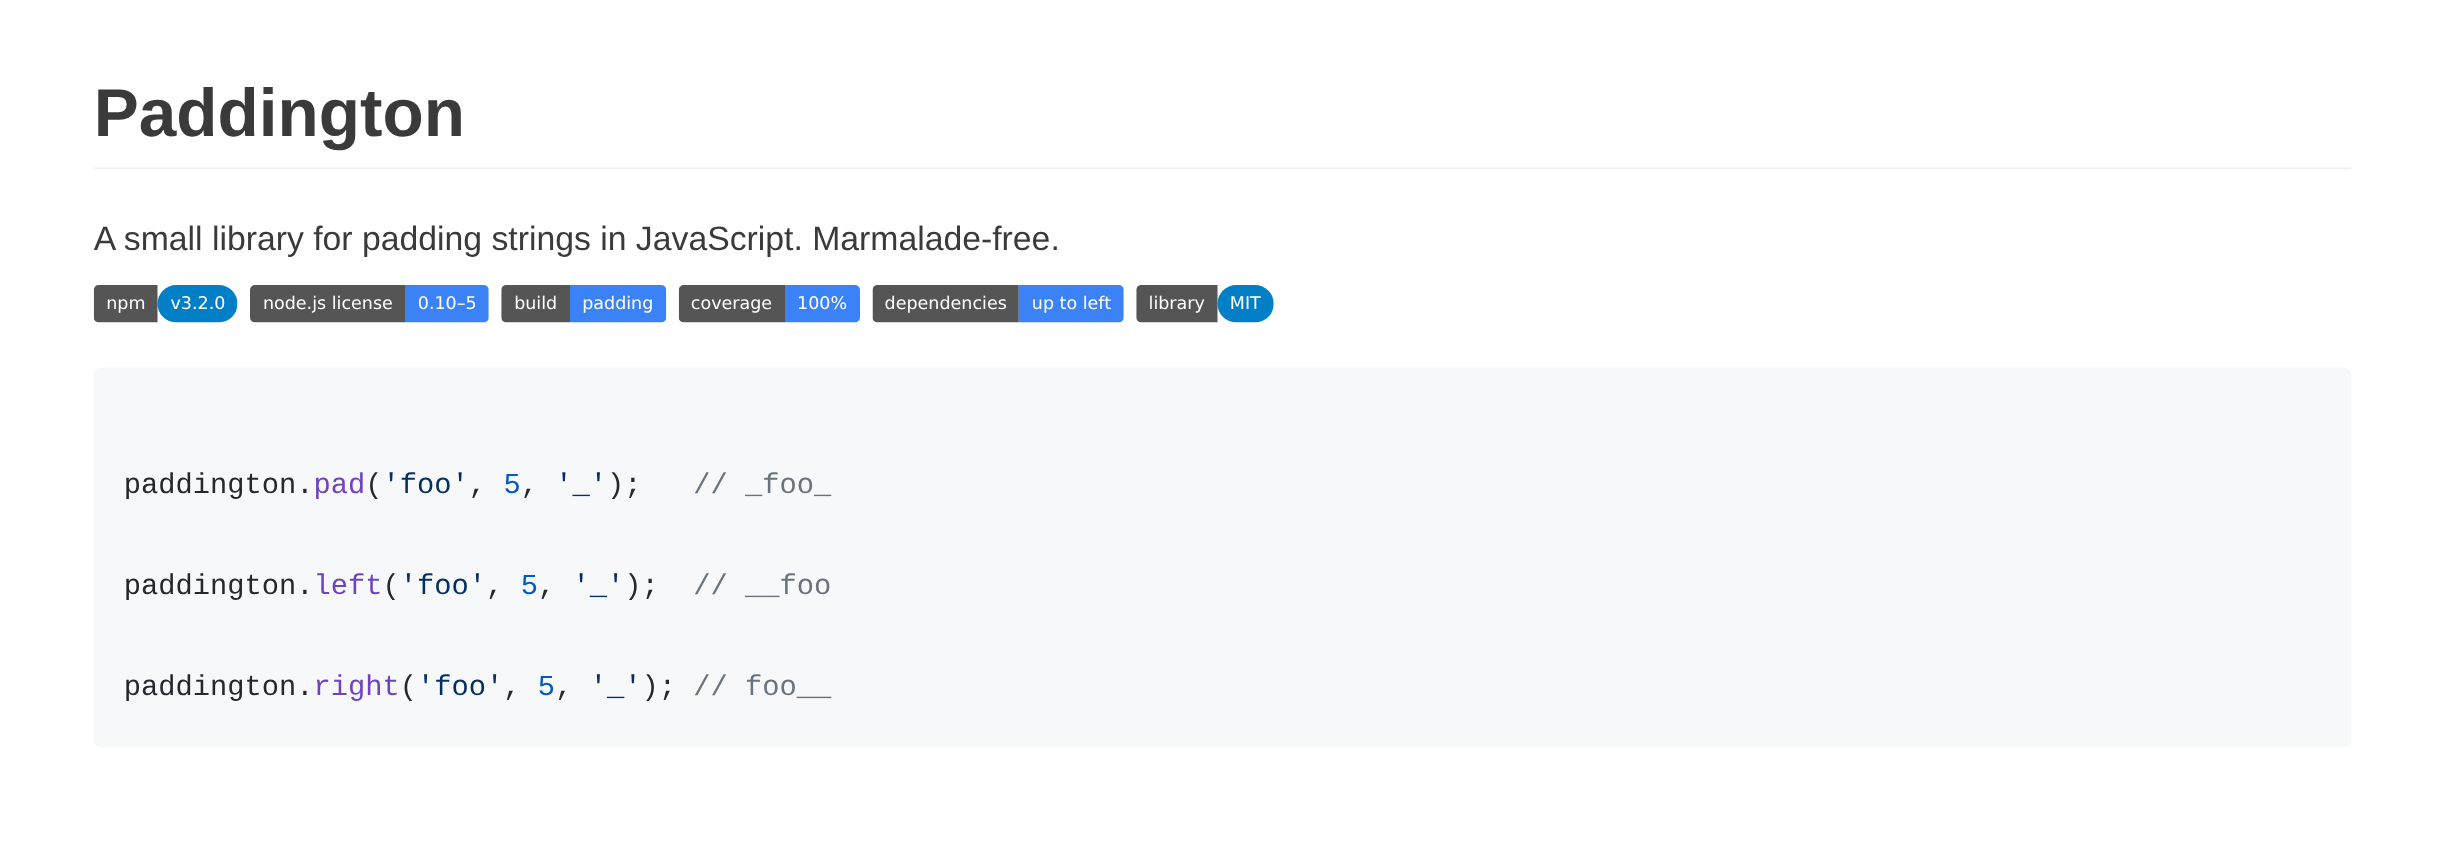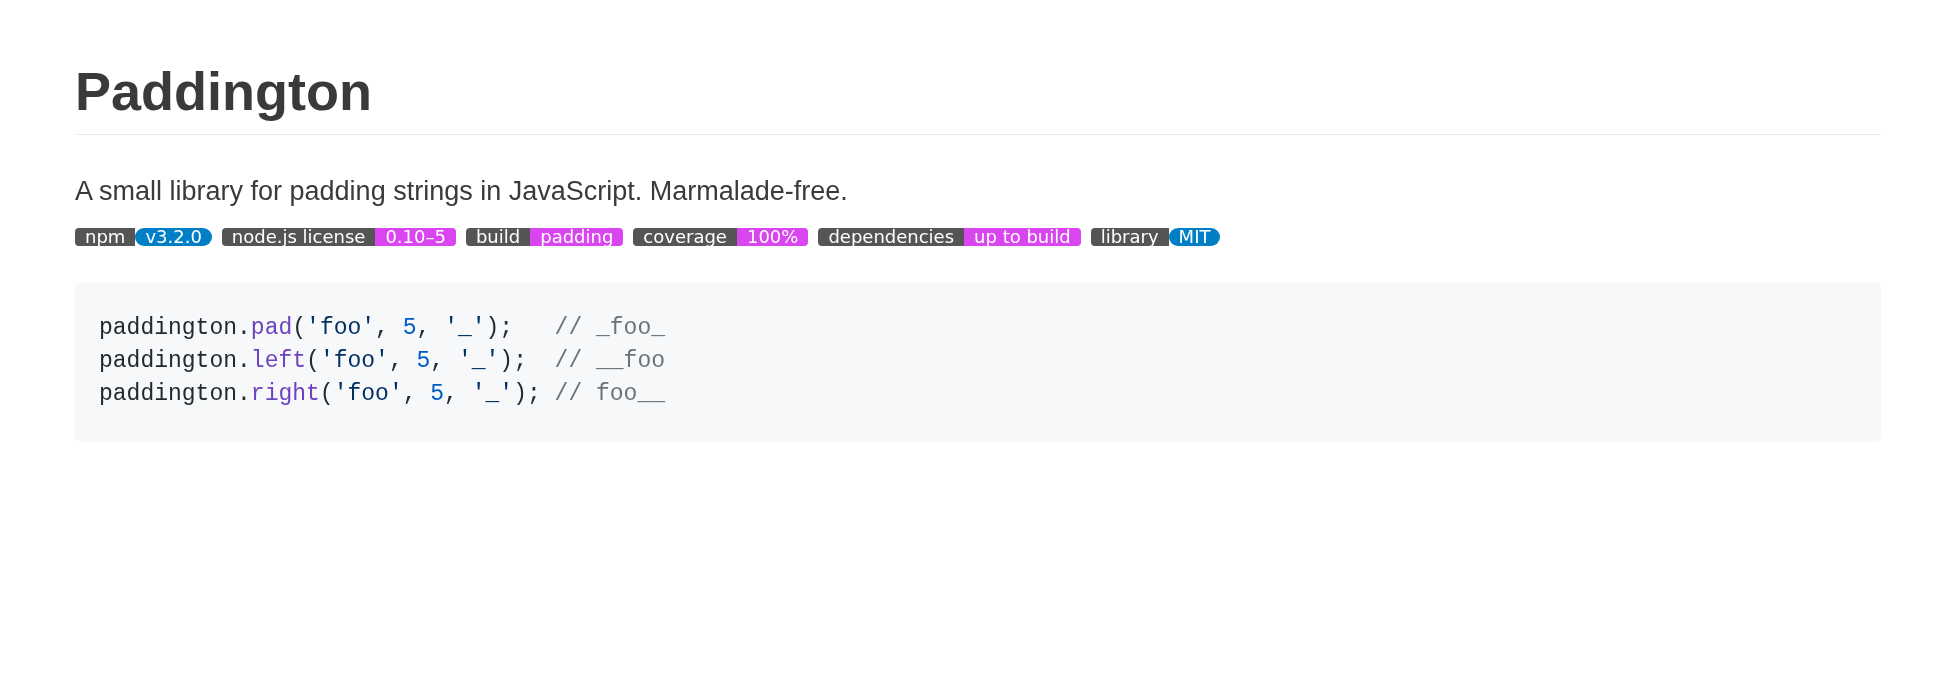--- a/index.html
+++ b/index.html
@@ -28,54 +28,55 @@
       line-height: 1.5;
     }
     .badges {
       display: flex;
       gap: 10px;
       margin-bottom: 36px;
       flex-wrap: wrap;
     }
     .badge {
       display: inline-flex;
-      height: 18px;
+      height: 30px;
       font-family: DejaVu Sans, Verdana, Geneva, sans-serif;
-      font-size: 18px;
+      font-size: 14px;
       line-height: 30px;
       border-radius: 4px;
       overflow: hidden;
       color: #fff;
     }
     .badge-label {
       background: #555555;
       padding: 0 10px;
       display: flex;
       align-items: center;
     }
     .badge-value {
       padding: 0 10px;
       display: flex;
       align-items: center;
     }
     .badge-blue { background: #007ec6; border-radius: 15px; }
-    .badge-green { background: #d946ef; }
+    .badge-green { background: #3b82f6; }
     .code-block {
       background: #f6f8fa;
       border-radius: 6px;
       padding: 30px 24px;
       font-family: SFMono-Regular, Consolas, "Liberation Mono", Menlo, monospace;
       font-size: 23px;
       line-height: 1.45;
       color: #24292e;
       overflow-x: auto;
       white-space: pre;
     }
     .code-line {
       display: block;
+      margin-top: 48px;
     }
     .tok-obj { color: #24292e; }
     .tok-dot { color: #24292e; }
     .tok-method { color: #6f42c1; }
     .tok-paren { color: #24292e; }
     .tok-string { color: #032f62; }
     .tok-comma { color: #24292e; }
     .tok-number { color: #005cc5; }
     .tok-semi { color: #24292e; }
     .tok-space { white-space: pre; }
@@ -100,21 +101,21 @@
     <span class="badge">
       <span class="badge-label">build</span>
       <span class="badge-value badge-green">padding</span>
     </span>
     <span class="badge">
       <span class="badge-label">coverage</span>
       <span class="badge-value badge-green">100%</span>
     </span>
     <span class="badge">
       <span class="badge-label">dependencies</span>
-      <span class="badge-value badge-green">up to build</span>
+      <span class="badge-value badge-green">up to left</span>
     </span>
     <span class="badge">
       <span class="badge-label">library</span>
       <span class="badge-value badge-blue">MIT</span>
     </span>
   </div>
 
 <div class="code-block" id="code-block"><span class="code-line"><span class="tok-obj">paddington</span><span class="tok-dot">.</span><span class="tok-method">pad</span><span class="tok-paren">(</span><span class="tok-string">'foo'</span><span class="tok-comma">, </span><span class="tok-number">5</span><span class="tok-comma">, </span><span class="tok-string">'_'</span><span class="tok-paren">)</span><span class="tok-semi">;</span><span class="tok-space">   </span><span class="tok-comment">// _foo_</span></span><span class="code-line"><span class="tok-obj">paddington</span><span class="tok-dot">.</span><span class="tok-method">left</span><span class="tok-paren">(</span><span class="tok-string">'foo'</span><span class="tok-comma">, </span><span class="tok-number">5</span><span class="tok-comma">, </span><span class="tok-string">'_'</span><span class="tok-paren">)</span><span class="tok-semi">;</span><span class="tok-space">  </span><span class="tok-comment">// __foo</span></span><span class="code-line"><span class="tok-obj">paddington</span><span class="tok-dot">.</span><span class="tok-method">right</span><span class="tok-paren">(</span><span class="tok-string">'foo'</span><span class="tok-comma">, </span><span class="tok-number">5</span><span class="tok-comma">, </span><span class="tok-string">'_'</span><span class="tok-paren">)</span><span class="tok-semi">;</span><span class="tok-space"> </span><span class="tok-comment">// foo__</span></span></div>
 
 </body></html>

